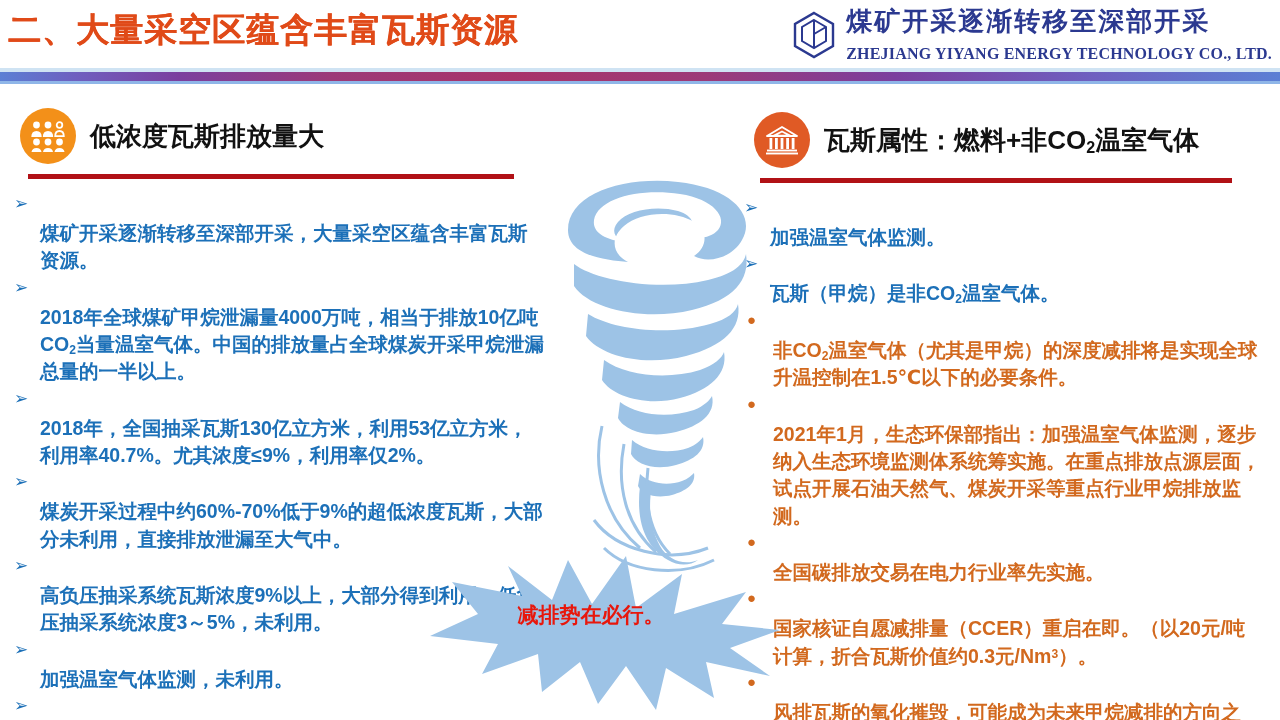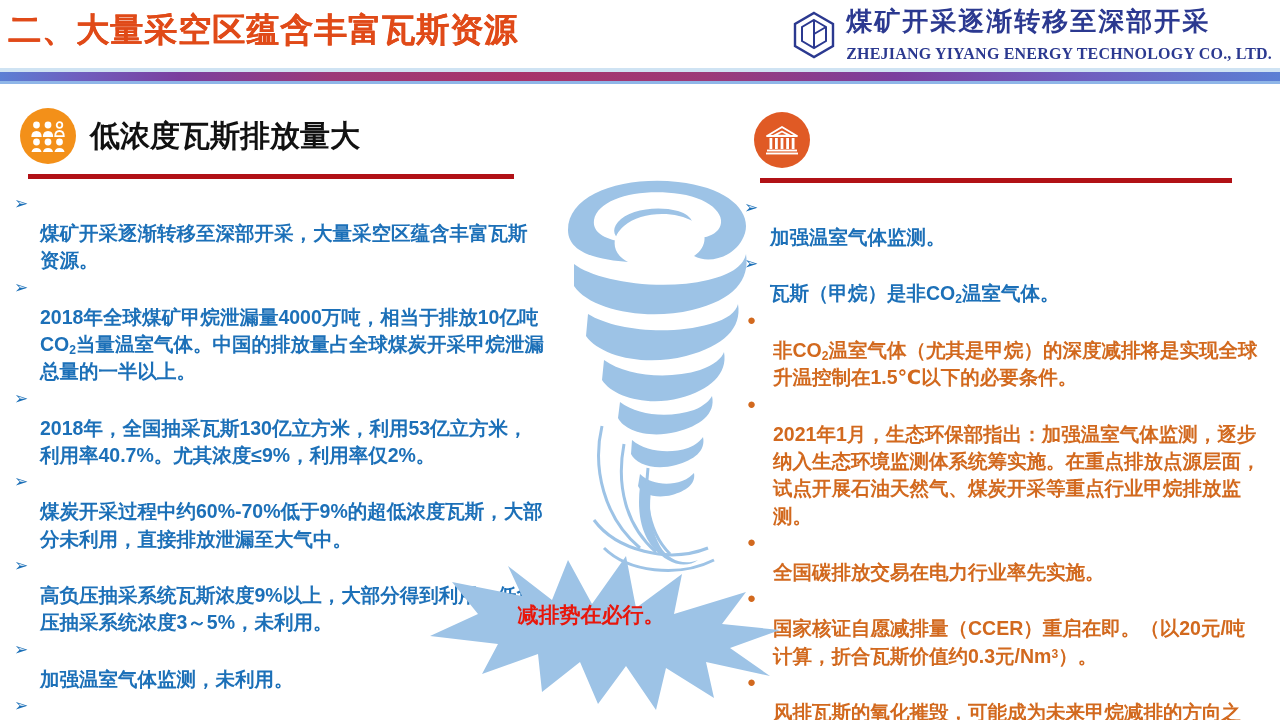--- a/index.html
+++ b/index.html
@@ -35,21 +35,21 @@
   .logo-en{font-size:16px;font-weight:bold;color:#2b3990;letter-spacing:0.2px;
            font-family:"Liberation Serif","DejaVu Serif",serif;white-space:nowrap;margin-top:12px;}
   
   .sec-head{position:absolute;display:flex;align-items:center;gap:14px;}
   .sec-badge{
     width:56px;height:56px;border-radius:50%;flex:0 0 auto;
     display:flex;align-items:center;justify-content:center;
   }
   .badge-orange{background:#F39019;}
   .badge-red{background:#E05A25;}
-  .sec-title{font-size:30px;font-weight:bold;color:#111111;white-space:nowrap;}
+  .sec-title{font-size:26px;font-weight:bold;color:#111111;white-space:nowrap;}
   .sec-rule{position:absolute;height:5px;background:#B11116;}
   
   .col{position:absolute;}
   .bullet{
     display:flex;align-items:flex-start;
     font-size:19.5px;font-weight:bold;line-height:1.40;
     margin-bottom:1px;
   }
   .bullet .mk{flex:0 0 auto;width:26px;text-align:left;line-height:1.40;}
   .bullet .tx{flex:1 1 auto;margin-top:28px;}
@@ -159,20 +159,21 @@
       </g>
       <g fill="#ffffff">
         <rect x="4.5" y="14" width="2.8" height="11"></rect>
         <rect x="10" y="14" width="2.8" height="11"></rect>
         <rect x="15.6" y="14" width="2.8" height="11"></rect>
         <rect x="21.2" y="14" width="2.8" height="11"></rect>
         <rect x="26.7" y="14" width="2.8" height="11"></rect>
       </g>
     </svg>
   </div>
+  <div class="sec-title">瓦斯属性：燃料+非CO<sub>2</sub>温室气体</div>
 </div>
 <div class="sec-rule" style="left:760px;top:178px;width:472px;"></div>
 
 <div class="col" id="right-col" style="left:744px;top:196px;width:520px;">
     <div class="bullet blue">
       <span class="mk">➢</span>
       <span class="tx">加强温室气体监测。</span>
     </div>
     <div class="bullet blue">
       <span class="mk">➢</span>

